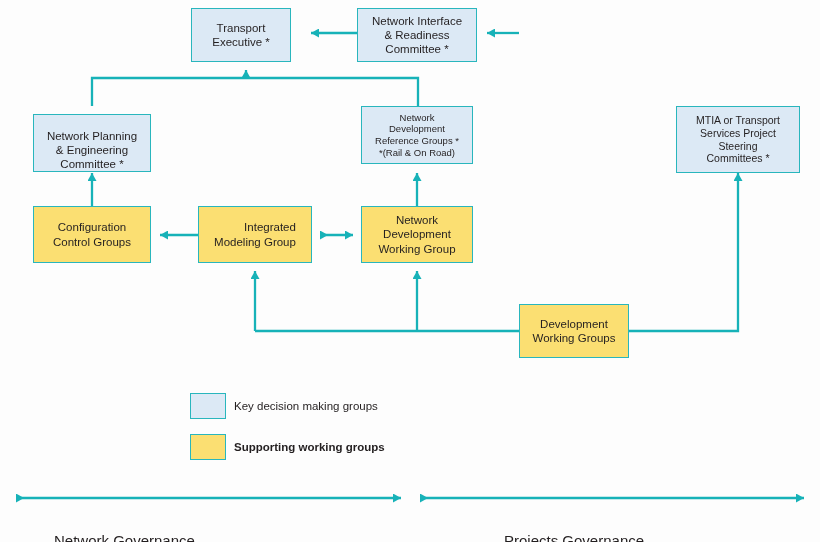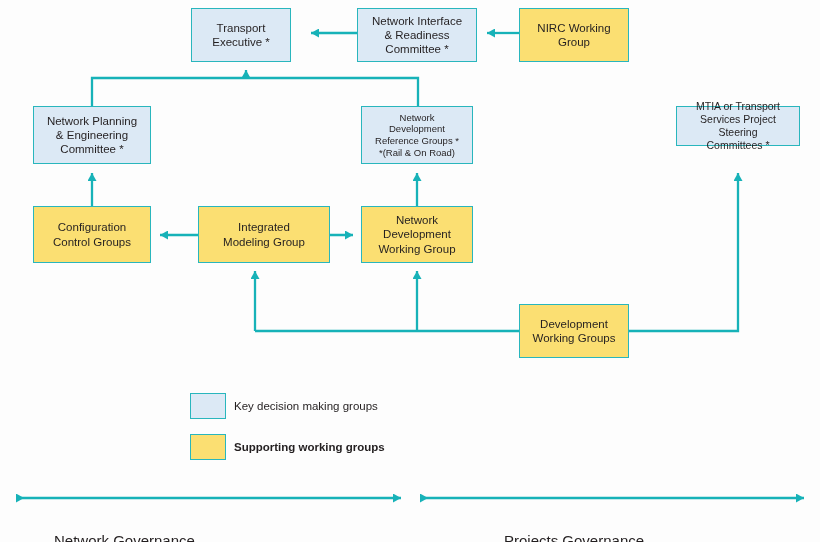--- a/index.html
+++ b/index.html
@@ -109,51 +109,47 @@
     <span>Transport
 Executive *</span>
   </div>
 
   <div class="node blue" style="left:357px; top:8px; width:120px; height:54px; font-size:11.5px;">
     <span>Network Interface
 &amp; Readiness
 Committee *</span>
   </div>
 
-  <div class="node yellow" style="left:519px; top:8px; width:110px; height:54px; font-size:11.5px;">
-    <span>NIRC Working
-Group</span>
-  </div>
 
-  <div class="node blue" style="left:33px; top:106px; width:118px; height:58px; font-size:11.5px;">
+  <div class="node blue" style="left:33px; top:114px; width:118px; height:58px; font-size:11.5px;align-items:flex-end;">
     <span>Network Planning
 &amp; Engineering
 Committee *</span>
   </div>
 
   <div class="node blue" style="left:361px; top:106px; width:112px; height:58px; font-size:9.5px;">
     <span>Network
 Development
 Reference Groups *
 *(Rail &amp; On Road)</span>
   </div>
 
-  <div class="node blue" style="left:676px; top:106px; width:124px; height:40px; font-size:10.5px;">
+  <div class="node blue" style="left:676px; top:106px; width:124px; height:67px; font-size:10.5px;">
     <span>MTIA or Transport
 Services Project
 Steering
 Committees *</span>
   </div>
 
   <div class="node yellow" style="left:33px; top:206px; width:118px; height:57px; font-size:11.5px;">
     <span>Configuration
 Control Groups</span>
   </div>
 
-  <div class="node yellow" style="left:198px; top:206px; width:132px; height:57px; font-size:11.5px;">
+  <div class="node yellow" style="left:198px; top:206px; width:114px; height:57px; font-size:11.5px;text-align:right;">
     <span>Integrated
 Modeling Group</span>
   </div>
 
   <div class="node yellow" style="left:361px; top:206px; width:112px; height:57px; font-size:11.5px;">
     <span>Network
 Development
 Working Group</span>
   </div>
 

